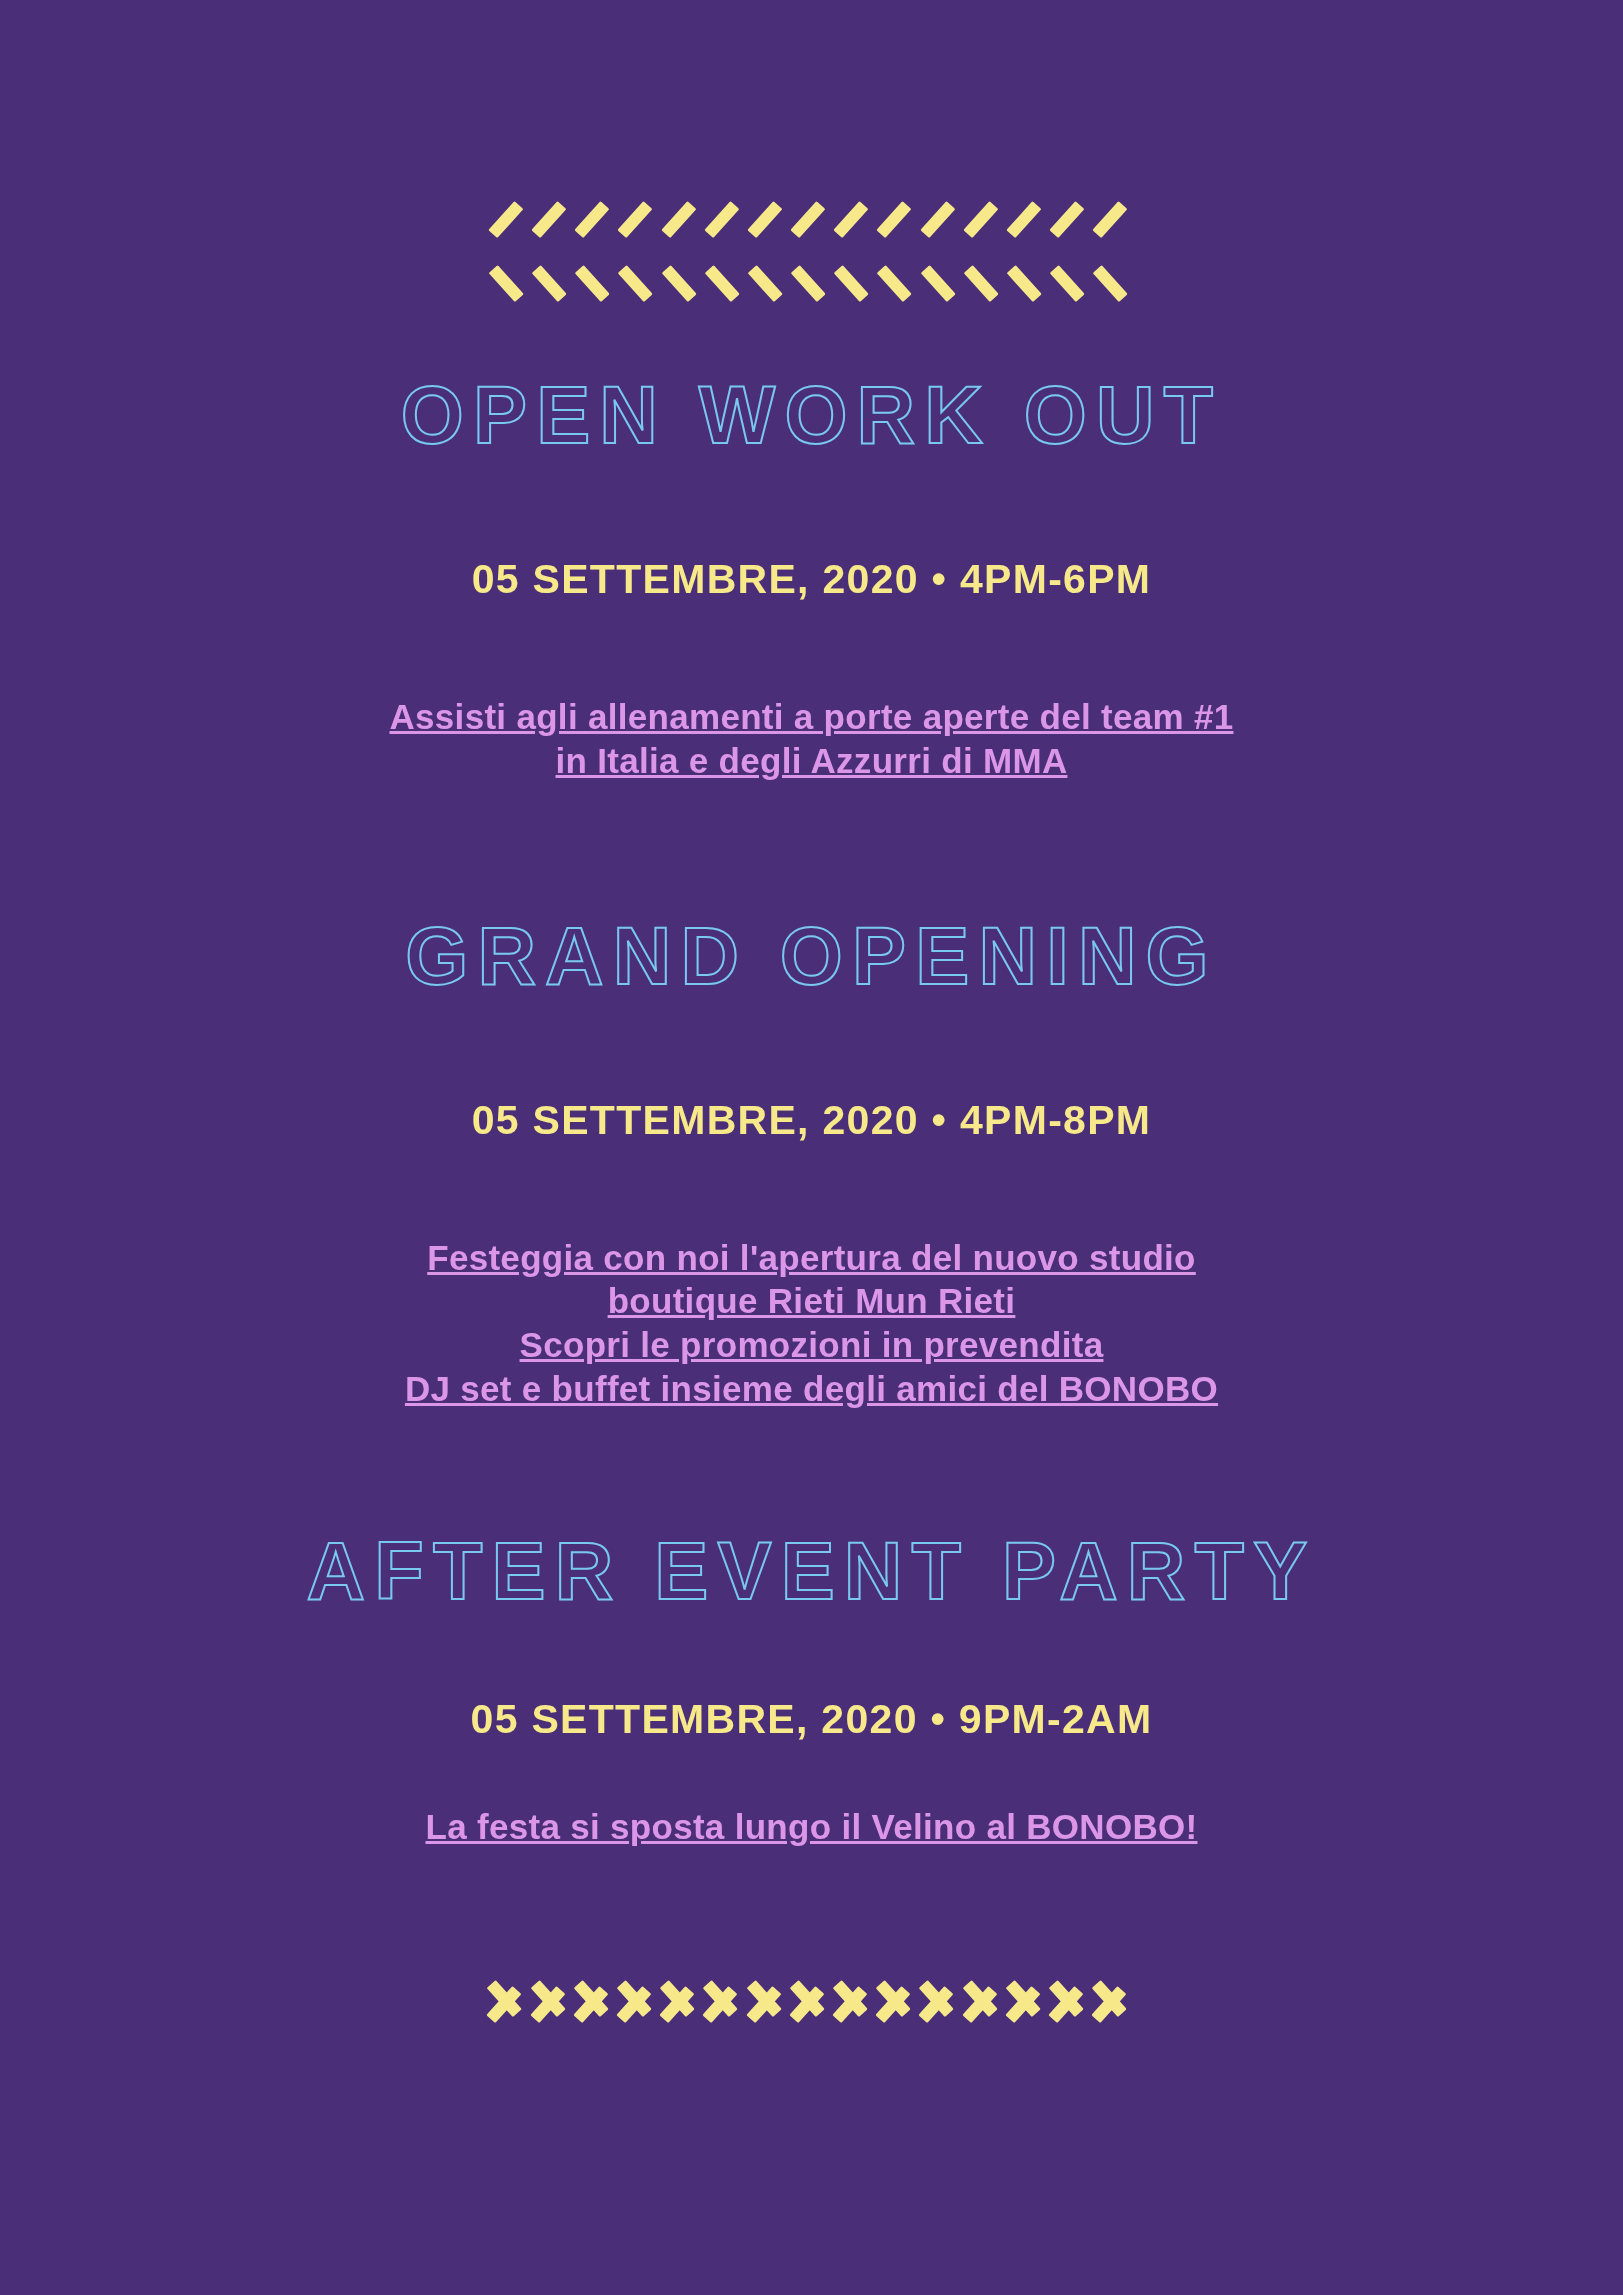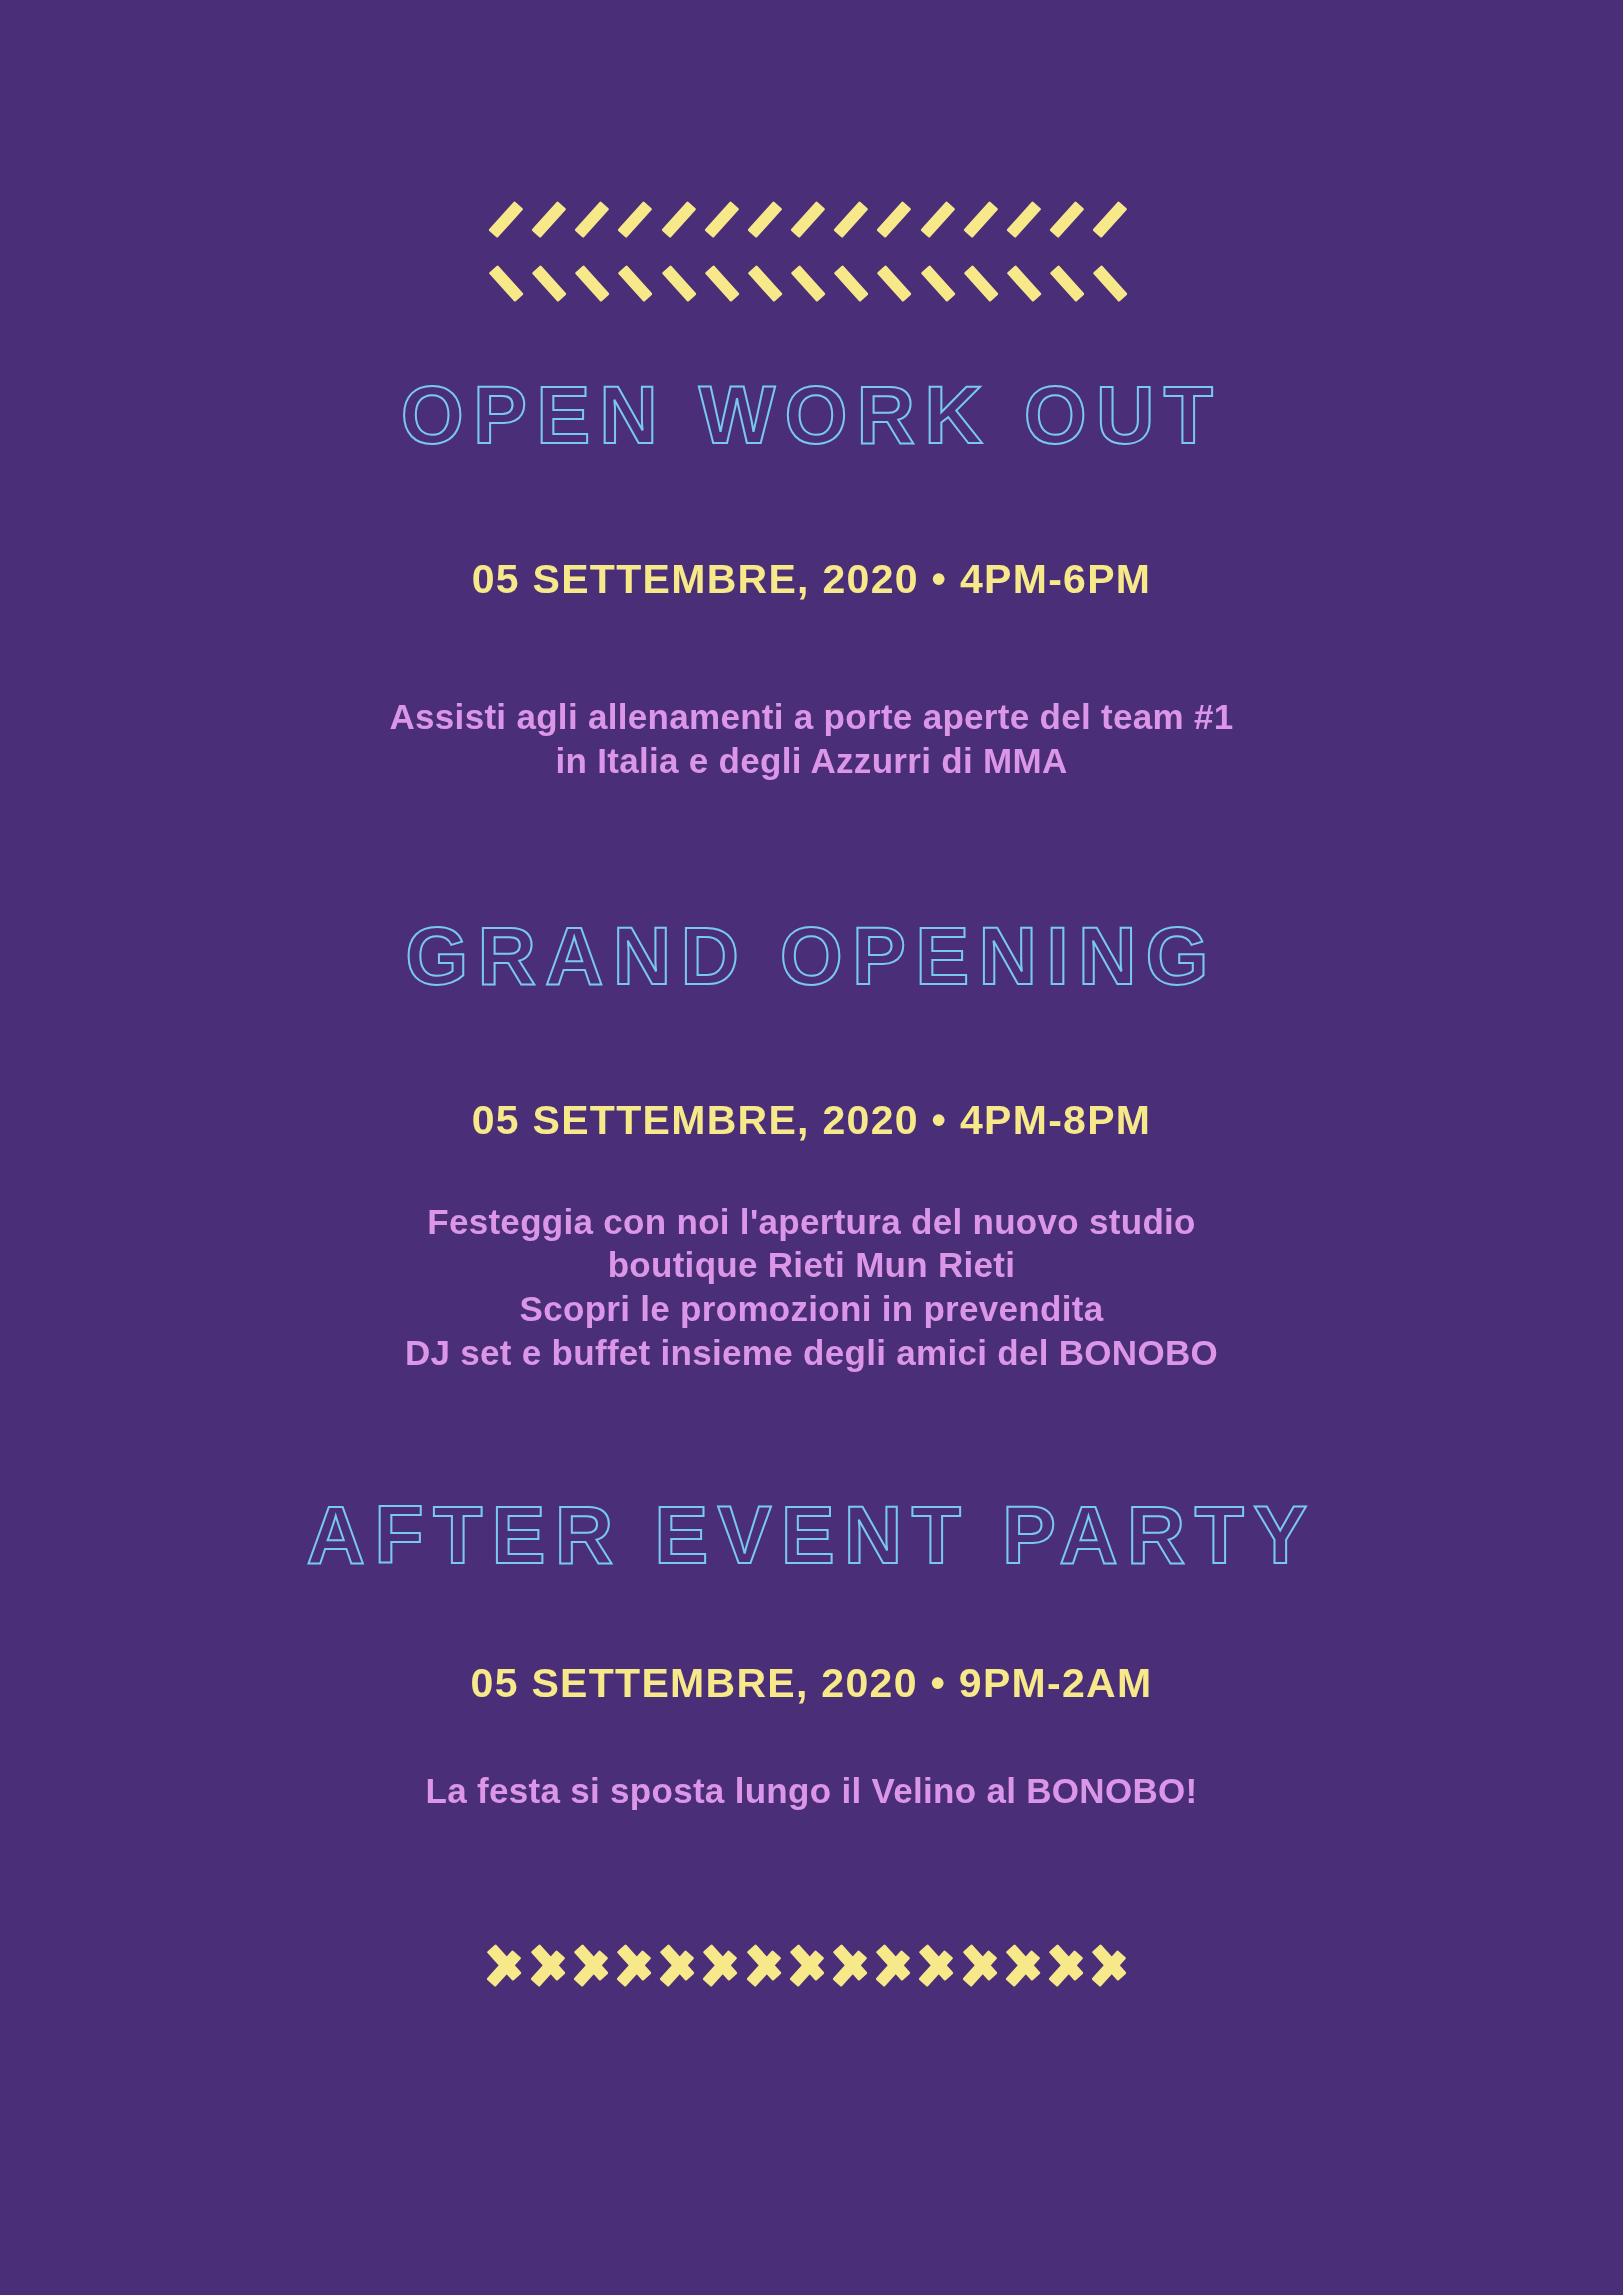--- a/index.html
+++ b/index.html
@@ -107,24 +107,24 @@
   
   .desc {
     font-size: 35px;
     font-weight: bold;
     color: #dc96e8;
     text-align: center;
     line-height: 1.25;
     letter-spacing: 0.3px;
   }
   .desc-owo { margin-top: 92px; }
-  .desc-go  { margin-top: 56px; }
+  .desc-go  { margin-top: 92px; }
   .desc-aep { margin-top: 62px; }
 
-  .desc span { display: block; }
+  .desc span { display: block; text-decoration: underline; }
 </style>
 </head>
 <body>
 
 <div class="poster">
 
   <div class="chevron-row top-orn">
     <div class="chev"></div>
       <div class="chev"></div>
       <div class="chev"></div>

